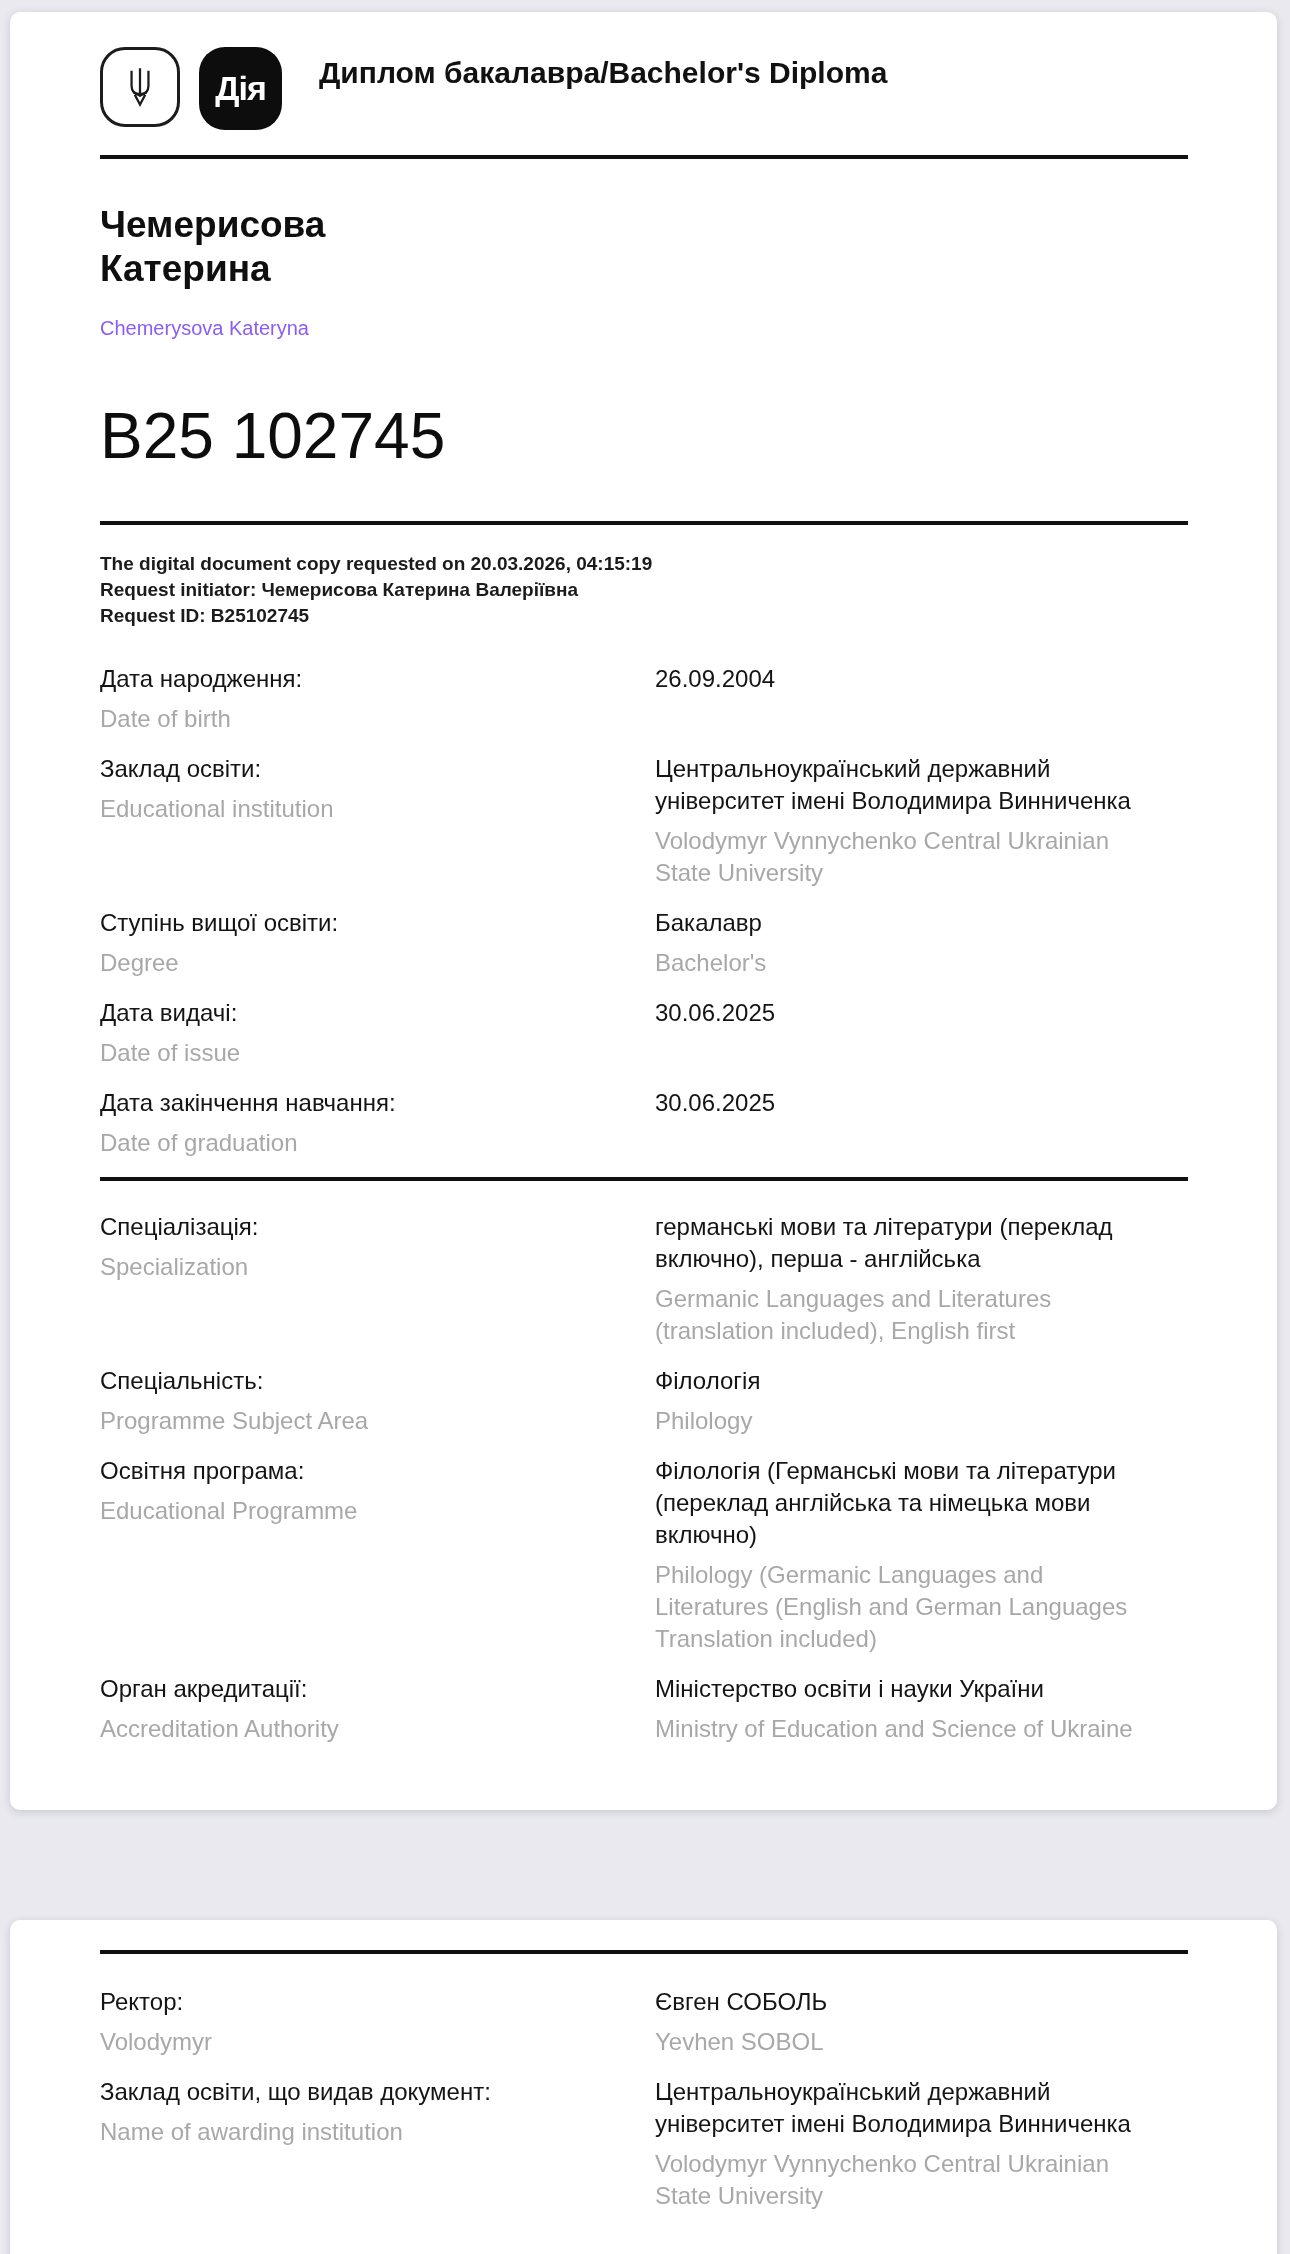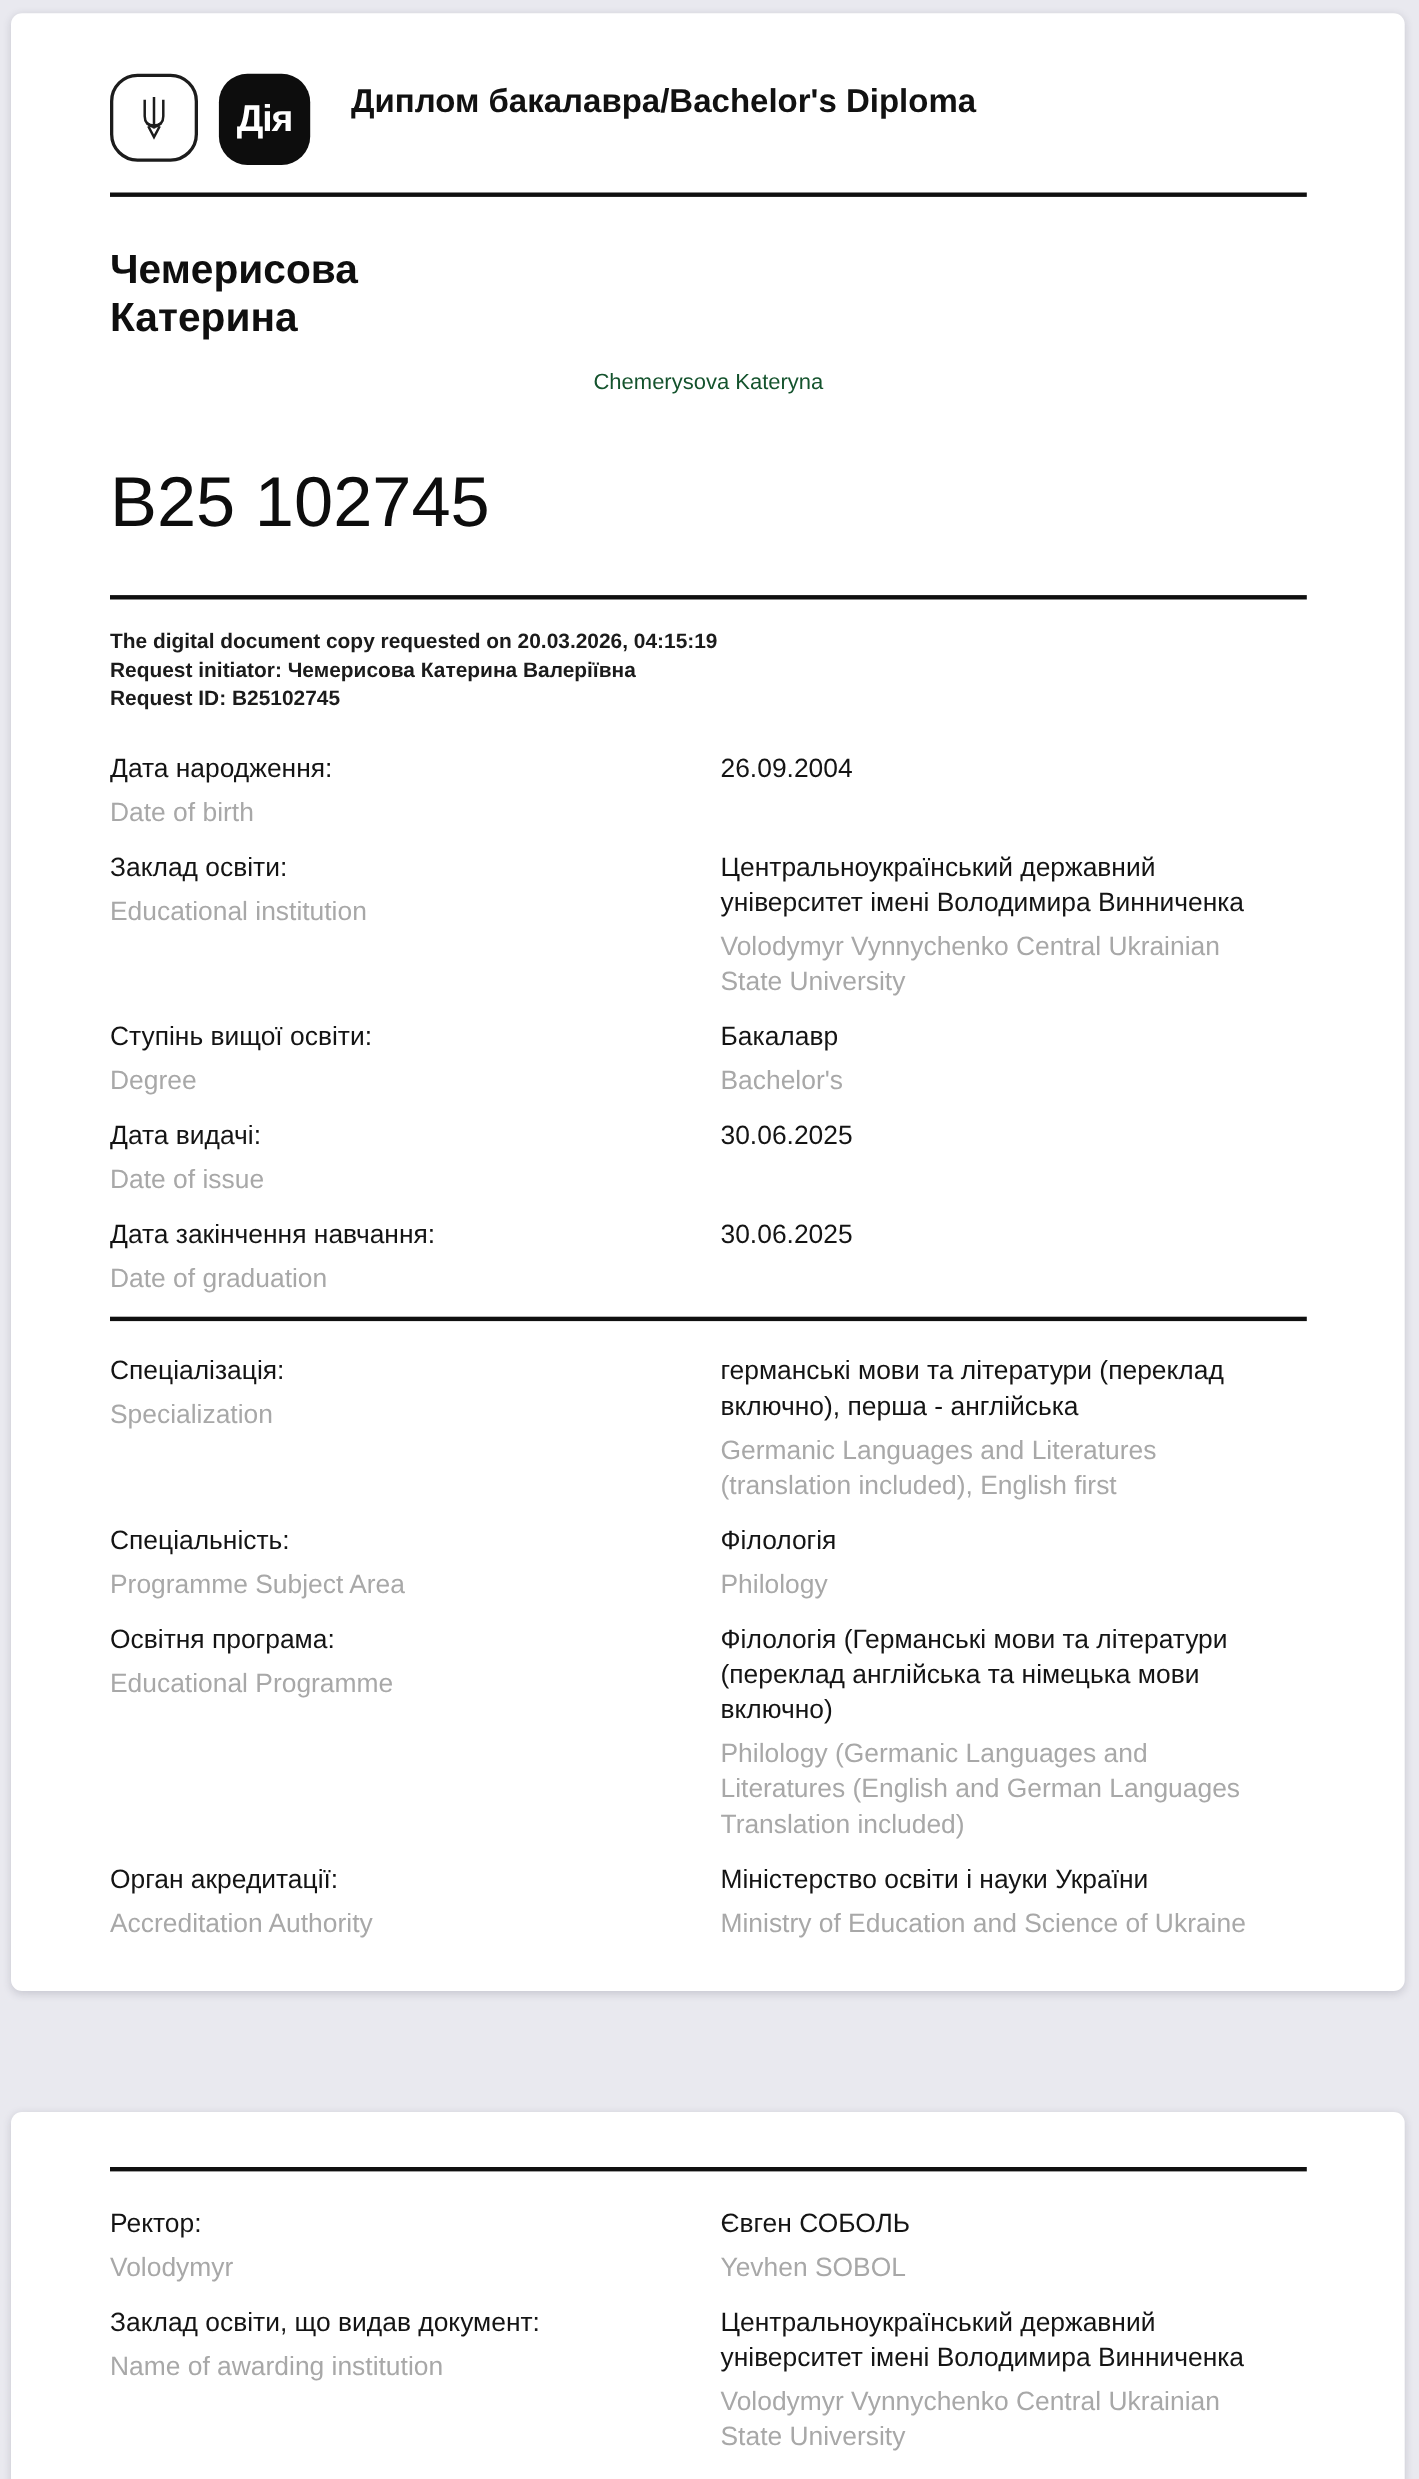--- a/index.html
+++ b/index.html
@@ -12,21 +12,21 @@
     overflow:hidden;
   }
   .card {
     position:absolute; left:10px; width:1267px; background:#ffffff;
     border-radius:10px;
     box-shadow:0 2px 8px rgba(50,50,70,.18);
     overflow:hidden;
   }
   #card1 { top:12px; height:1798px; }
   #card2 { top:1920px; height:415px; }
-  .card-inner { padding:35px 89px 0 90px;margin-top:20px; }
+  .card-inner { padding:35px 89px 0 90px; }
   #card2 .card-inner { padding-top:30px; }
 
   .doc-header { display:flex; align-items:flex-start; }
   .logo-trident {
     width:80px; height:80px; border:3px solid #1c1c1c; border-radius:25px;
     display:flex; align-items:center; justify-content:center; flex:0 0 auto;
     background:#fff;
   }
   .logo-diia {
     width:83px; height:83px; margin-left:19px; border-radius:26px;
@@ -38,21 +38,21 @@
     margin-left:37px; margin-top:8px;
     font-size:30px; font-weight:700; line-height:36px; color:#111;
   }
 
   .rule { height:4px; background:#101010; border:0; }
   .rule-1 { margin-top:25px; }
   .rule-2 { margin-top:50px; }
   .rule-3 { margin-top:12px; }
 
   .person-name { margin-top:44px; font-size:37px; font-weight:700; line-height:44px; color:#0f0f0f; }
-  .person-translit { margin-top:24px; font-size:20px; line-height:26px; color:#14532d;text-align:center; }
+  .person-translit { margin-top:24px; font-size:20px; line-height:26px; color:#8b5cf6; }
 
   .doc-number { margin-top:60px; font-size:64px; line-height:70px; font-weight:400; letter-spacing:0; color:#0d0d0d; }
 
   .request-block { margin-top:26px; }
   .request-block div { font-size:19px; line-height:26px; font-weight:700; color:#1b1b1b; }
 
   .rows { margin-top:34px; }
   .rows-2 { margin-top:30px; }
   #card2 .rows { margin-top:32px; }
 

